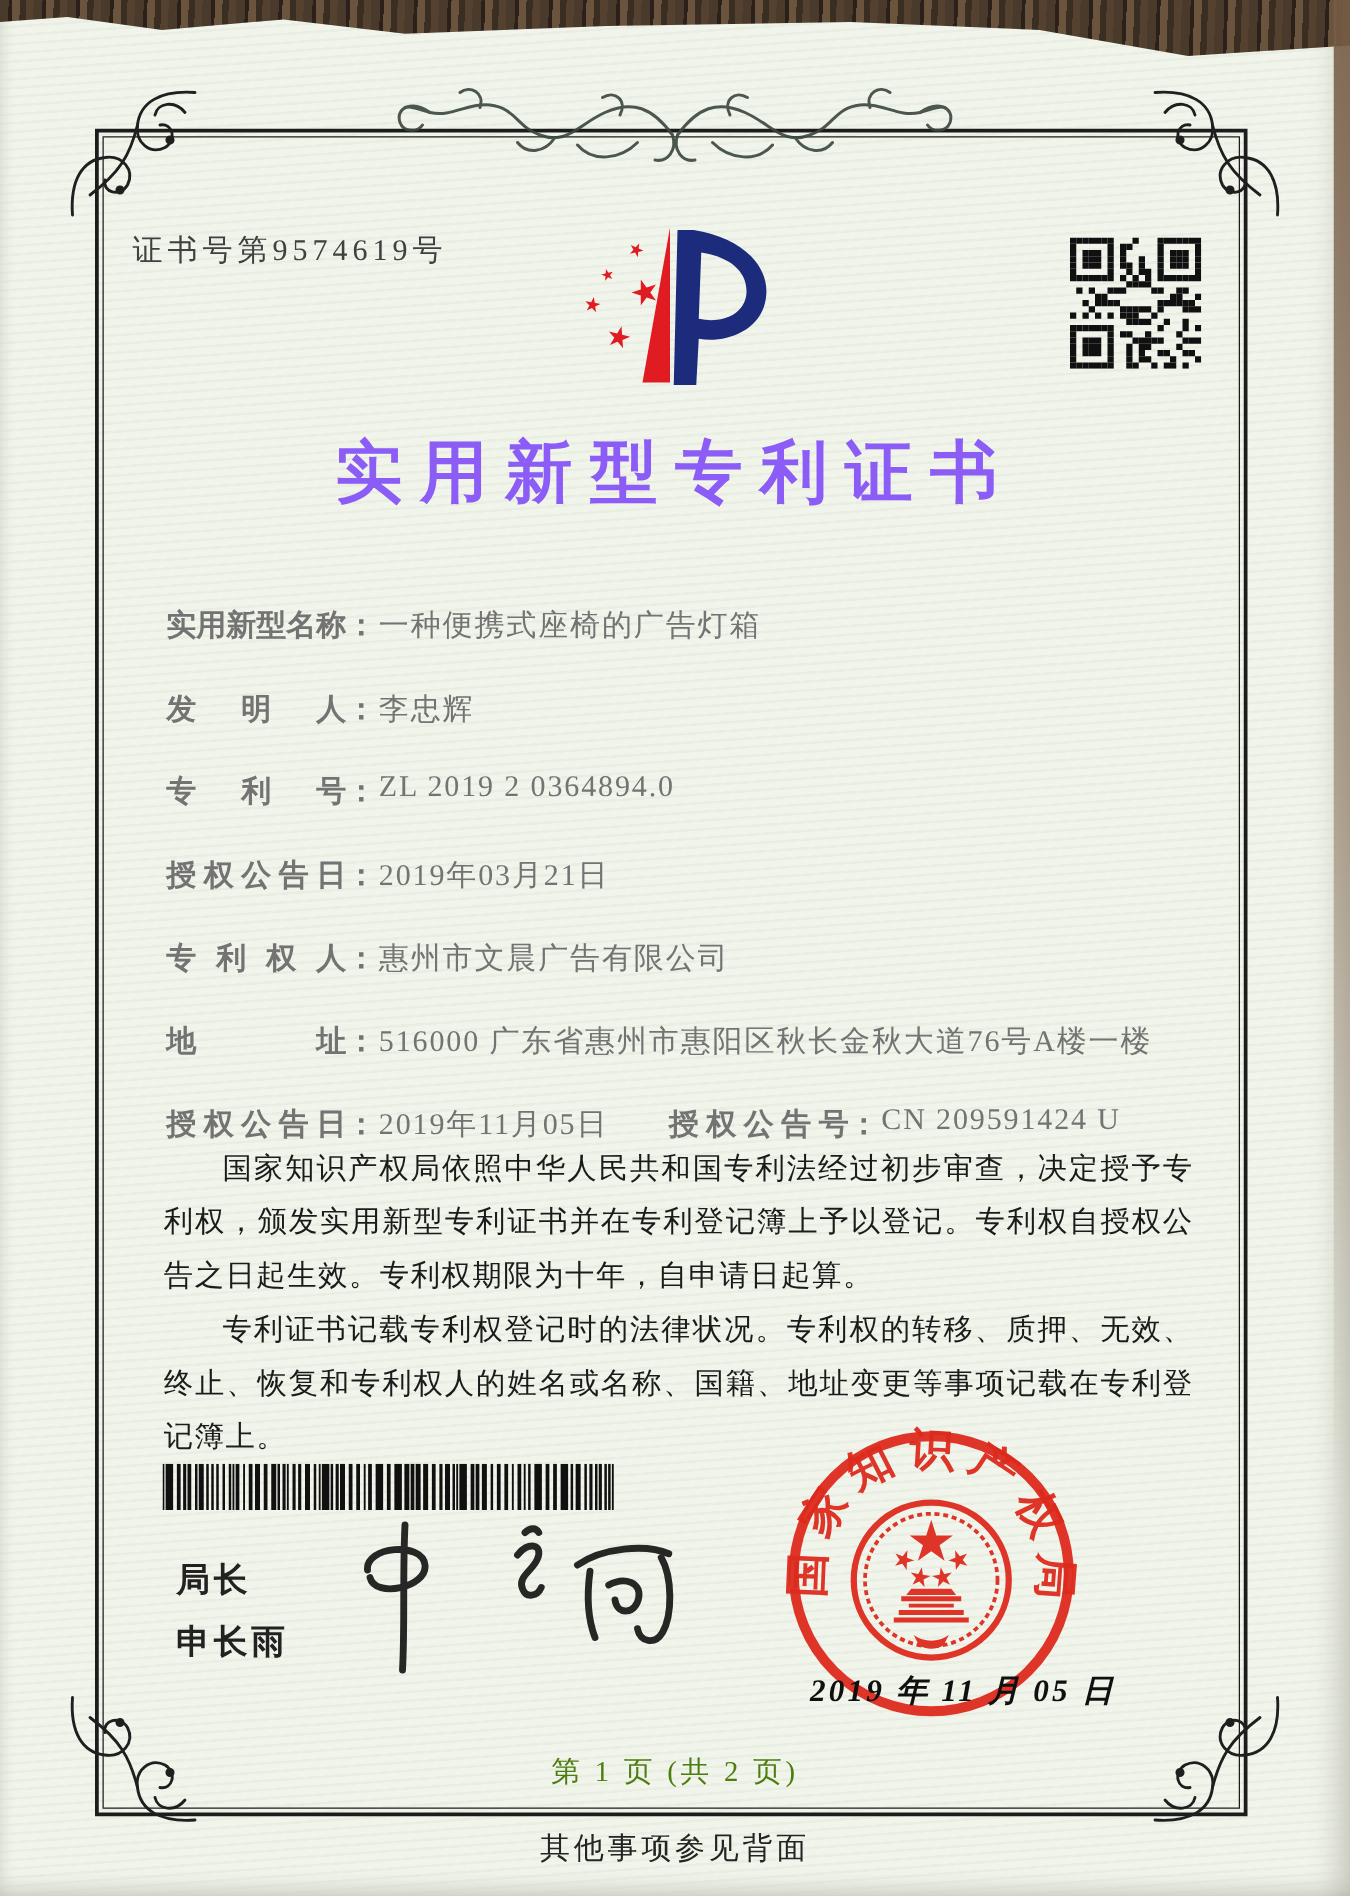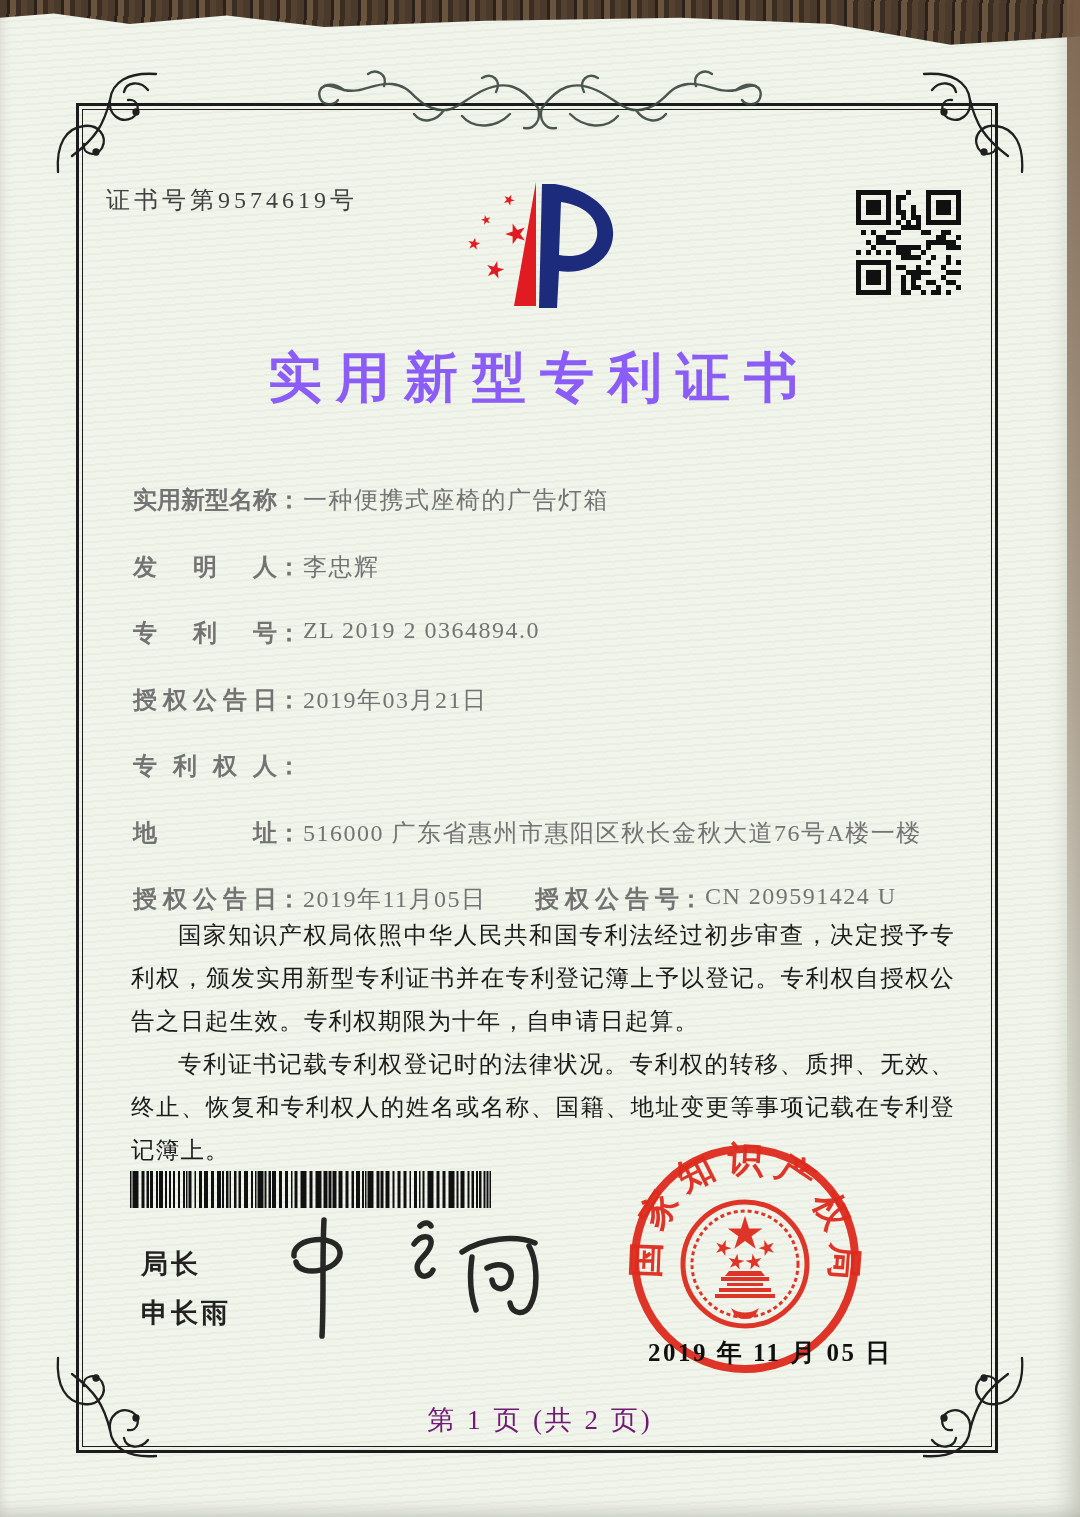--- a/index.html
+++ b/index.html
@@ -53,23 +53,23 @@
   .paras{position:absolute;left:131px;top:914px;width:824px;z-index:3;
          font-size:23.5px;line-height:43px;color:#1b1b1b;text-align:justify;letter-spacing:1.2px;}
   .paras p{margin:0;text-indent:2em;}
   .barcode{position:absolute;left:130px;top:1171px;z-index:3;}
   .director{position:absolute;left:141px;top:1246px;z-index:3;
             font-family:"Liberation Sans","DejaVu Sans",sans-serif;font-size:27px;font-weight:700;color:#222;}
   .director div{margin-bottom:13px;letter-spacing:3px;}
   .signature{position:absolute;left:272px;top:1204px;z-index:4;}
   .seal{position:absolute;left:626px;top:1140px;z-index:3;opacity:.96;}
   .seal-date{position:absolute;left:648px;top:1336px;z-index:4;font-size:25px;letter-spacing:2.5px;
-             color:#101010;font-weight:600;}
-  .page-info{position:absolute;left:0;right:0;top:1402px;text-align:center;font-size:27px;
-             letter-spacing:3px;color:#701a75;z-index:3;}
+             color:#101010;font-weight:600;font-style:italic;}
+  .page-info{position:absolute;left:0;right:0;top:1402px;text-align:center;font-size:23px;
+             letter-spacing:3px;color:#4d7c0f;z-index:3;}
   .back-note{position:absolute;left:0;right:0;top:1462px;text-align:center;font-size:24px;
              letter-spacing:3px;color:#242424;z-index:3;}
 </style>
 </head>
 <body>
 
 <div class="photo">
   <div class="paper">
 
     <div class="frame"></div>
@@ -381,20 +381,21 @@
           <span class="fvalue">ZL 2019 2 0364894.0</span>
       </div>
       <div class="frow">
         <span class="flabel">授权公告日</span>
           <span class="fcolon">：</span>
           <span class="fvalue">2019年03月21日</span>
       </div>
       <div class="frow">
         <span class="flabel">专利权人</span>
           <span class="fcolon">：</span>
+          <span class="fvalue">惠州市文晨广告有限公司</span>
       </div>
       <div class="frow">
         <span class="flabel">地址</span>
           <span class="fcolon">：</span>
           <span class="fvalue">516000 广东省惠州市惠阳区秋长金秋大道76号A楼一楼</span>
       </div>
       <div class="frow">
         <span class="flabel">授权公告日</span>
           <span class="fcolon">：</span>
           <span class="fvalue gdate">2019年11月05日</span>
@@ -522,17 +523,18 @@
         <rect x="-18" y="19" width="36" height="3"></rect>
         <rect x="-26" y="24" width="52" height="4"></rect>
         <rect x="-30" y="30" width="60" height="4"></rect>
         <path d="M-14,44 C-6,50 6,50 14,44 L10,52 C4,56 -4,56 -10,52 Z"></path>
       </g>
     </svg>
 
     <div class="seal-date">2019 年 11 月 05 日</div>
 
     <div class="page-info">第 1 页 (共 2 页)</div>
+    <div class="back-note">其他事项参见背面</div>
   </div>
 
   <div class="wood-top"></div>
   <div class="wood-right"></div>
 </div>
 
 </body></html>

